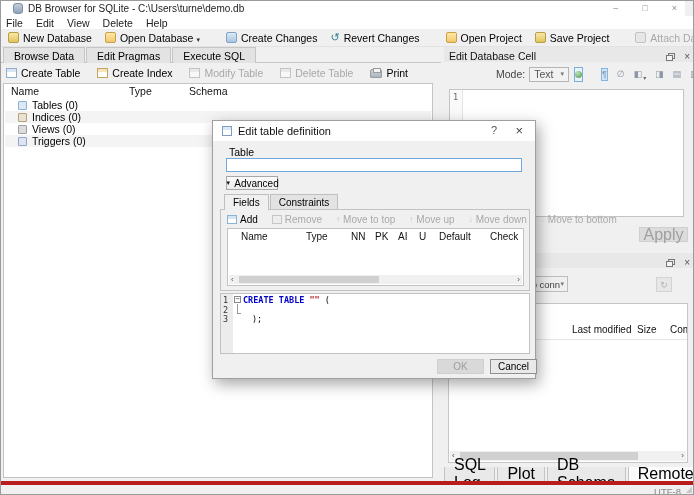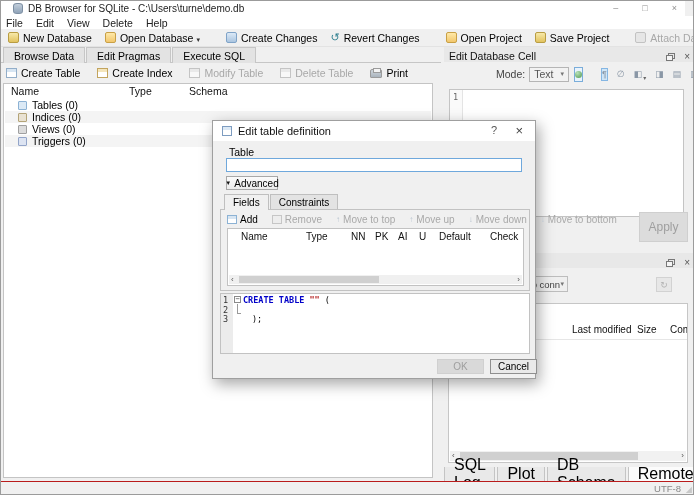--- a/index.html
+++ b/index.html
@@ -64,39 +64,39 @@
   .cell-toolbar { position:absolute; top:18px; left:5px; right:2px; height:18px; display:flex; align-items:center; font-size:10.5px; color:#444;padding-left:47px; }
   .combo { height:15px; border:1px solid #b5b5b5; background:#f2f2f2; color:#555; display:flex; align-items:center; gap:7px; padding:0 4px; margin-left:4px; }
   .combo .arr { font-size:7px; color:#777; }
   .autoswitch { width:15px; height:15px; border:1px solid #7aadda; background:#e9f3fc; margin-left:5px; display:flex; align-items:center; justify-content:center; }
   .autoswitch .dot { width:7px; height:7px; border-radius:50%; background:radial-gradient(circle at 35% 30%, #b8e2b8, #509850); display:inline-block; }
   .cico { width:14px; height:13px; display:flex; align-items:center; justify-content:center; font-size:9px; color:#8a97a6; margin-left:9px; }
   .cico.checked { background:#cfe6f8; border:1px solid #85b6e3; }
   .cico .caret { font-size:6px; color:#666; margin-left:1px; margin-top:6px; }
   .cell-editor { position:absolute; left:5px; top:42px; right:11px; height:128px; background:#fff; border:1px solid #c4c4c4; display:flex; }
   .gut { width:13px; background:#fafafa; border-right:1px solid #e4e4e4; font:8.5px "DejaVu Sans Mono", monospace; color:#666; padding:2px 0 0 3px; }
-  .apply-btn { position:absolute; right:7px; bottom:2px; width:49px; height:30px; background:#dcdcdc; border:1px solid #cfcfcf; color:#9f9f9f; font-size:12px; display:flex; align-items:center; justify-content:center; }
+  .apply-btn { position:absolute; right:7px; bottom:2px; width:49px; height:15px; background:#dcdcdc; border:1px solid #cfcfcf; color:#9f9f9f; font-size:16px; display:flex; align-items:center; justify-content:center; }
   
   .id-combo { position:absolute; left:6px; top:23px; width:118px; height:16px; border:1px solid #bdbdbd; background:#efefef; color:#444; font-size:9.5px; display:flex; align-items:center; padding:0 3px; }
   .id-combo .txt { flex:1; overflow:hidden; white-space:nowrap; }
   .id-combo .arr { font-size:7px; color:#777; }
   .rem-btn { position:absolute; left:212px; top:24px; width:16px; height:15px; background:#e7e7e7; border:1px solid #d2d2d2; color:#b2b2b2; font-size:9px; display:flex; align-items:center; justify-content:center; }
   .curdb { position:absolute; left:7px; top:43px; font-size:10.5px; color:#222; }
   .remote-table { position:absolute; left:4px; top:50px; width:240px; height:160px; background:#fff; border:1px solid #c6c6c6; overflow:hidden; }
   .rth { position:absolute; top:20px; font-size:10px; color:#111; white-space:nowrap; }
   .rhline { position:absolute; left:0; right:0; top:35px; border-bottom:1px solid #e6e6e6; }
   .hscroll { position:absolute; left:1px; right:1px; bottom:1px; height:10px; background:#f1f1f1; }
   .sarr { position:absolute; top:0; font-size:8px; color:#555; line-height:10px; }
   .sarr.l { left:2px; } .sarr.r { right:2px; }
   .sthumb { position:absolute; top:1px; height:8px; background:#d0d0d0; }
   
   .docktabs { position:absolute; left:443px; top:466px; height:16px; display:flex; }
   .dtab { height:15px; display:flex; align-items:center; padding:0 9px; font-size:16px; background:#e9e9e9; border:1px solid #c4c4c4; border-top:none; margin-right:2px; }
   .dtab.active { background:#fbfbfb; }
-  .statusbar { position:absolute; left:0; right:0; bottom:0; height:13px; background:#f0f0f0; border-top:1px solid #b91c1c; }
+  .statusbar { position:absolute; left:0; right:0; bottom:0; height:13px; background:#f0f0f0; border-top:4px solid #b91c1c; }
   .enc { position:absolute; right:12px; top:1px; font-size:9.5px; color:#888; }
   .grip { position:absolute; right:1px; bottom:0; font-size:8px; color:#c8c8c8; }
   
   .dialog { position:absolute; left:211px; top:119px; width:324px; height:259px; background:#f0f0f0; border:1px solid #9f9f9f; box-shadow:3px 5px 14px rgba(0,0,0,.35); z-index:10; }
   .dlg-title { position:absolute; left:0; top:0; right:0; height:20px; background:#fff; display:flex; align-items:center; gap:6px; padding:0 9px; font-size:11px; color:#111; }
   .dlg-ic { width:10px; height:10px; border:1px solid #7d9cc0; background:linear-gradient(#dcE9f5 0 3px,#fff 3px); display:inline-block; }
   .dlg-help { position:absolute; right:38px; top:3px; color:#555; font-size:11px; }
   .dlg-close { position:absolute; right:12px; top:2px; color:#444; font-size:13px; }
   .dlg-tablelabel { position:absolute; left:16px; top:25px; font-size:10.5px; }
   .dlg-input { position:absolute; left:13px; top:37px; width:296px; height:14px; border:1px solid #6fa8dc; background:#fff; font-family:"Liberation Sans",sans-serif; font-size:10.5px; padding:0 2px; outline:none; }

